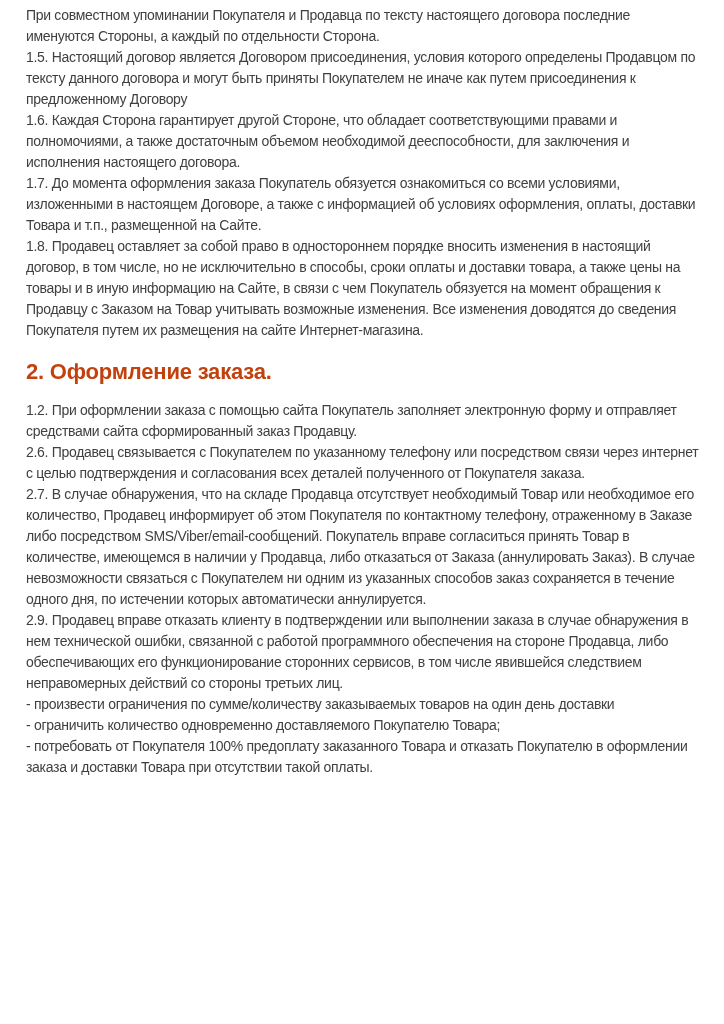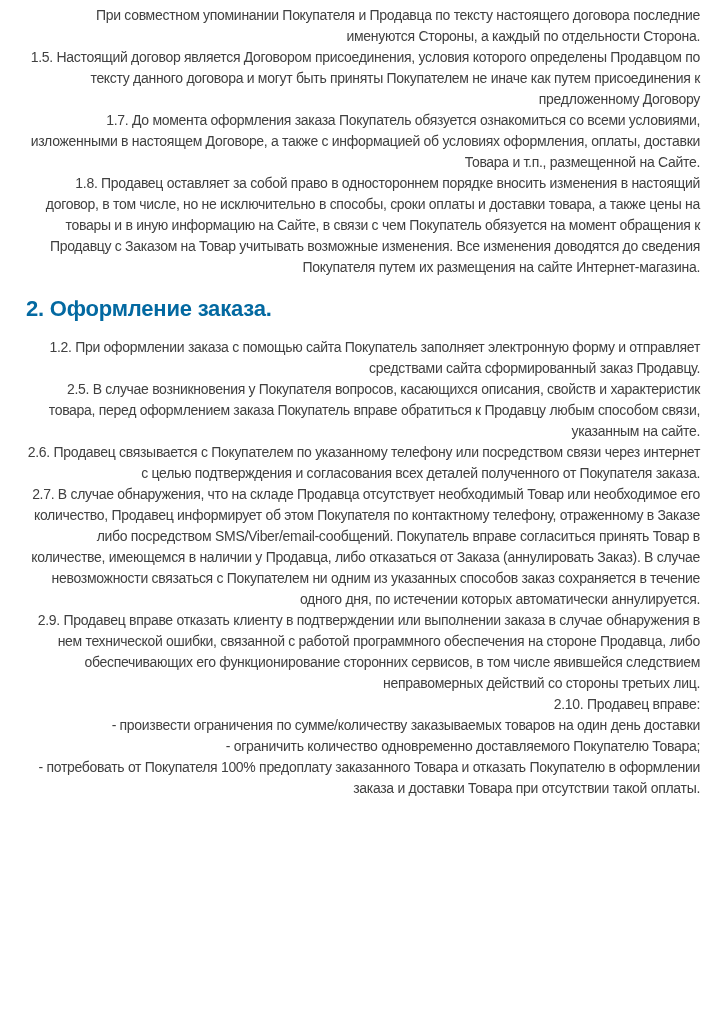--- a/index.html
+++ b/index.html
@@ -20,49 +20,47 @@
     padding: 5px 24px 8px 26px;
     background: #ffffff;
     overflow: hidden;
   }
   .clause {
     margin: 0;
     font-size: 14px;
     line-height: 21px;
     letter-spacing: -0.3px;
     color: #404040;
-    text-align: right;
   }
   .section-heading {
     margin: 16px 0 13px 0;
     font-size: 22px;
     line-height: 30px;
     font-weight: bold;
     letter-spacing: -0.2px;
-    color: #0369a1;
+    color: #c2410c;
   }
 </style>
 </head>
 <body>
 
 <div class="page">
 
   <section>
     <p class="clause">При совместном упоминании Покупателя и Продавца по тексту настоящего договора последние именуются Стороны, а каждый по отдельности Сторона.</p>
     <p class="clause">1.5. Настоящий договор является Договором присоединения, условия которого определены Продавцом по тексту данного договора и могут быть приняты Покупателем не иначе как путем присоединения к предложенному Договору</p>
+    <p class="clause">1.6. Каждая Сторона гарантирует другой Стороне, что обладает соответствующими правами и полномочиями, а также достаточным объемом необходимой дееспособности, для заключения и исполнения настоящего договора.</p>
     <p class="clause">1.7. До момента оформления заказа Покупатель обязуется ознакомиться со всеми условиями, изложенными в настоящем Договоре, а также с информацией об условиях оформления, оплаты, доставки Товара и т.п., размещенной на Сайте.</p>
     <p class="clause">1.8. Продавец оставляет за собой право в одностороннем порядке вносить изменения в настоящий договор, в том числе, но не исключительно в способы, сроки оплаты и доставки товара, а также цены на товары и в иную информацию на Сайте, в связи с чем Покупатель обязуется на момент обращения к Продавцу с Заказом на Товар учитывать возможные изменения. Все изменения доводятся до сведения Покупателя путем их размещения на сайте Интернет-магазина.</p>
   </section>
 
   <section>
     <h2 class="section-heading">2. Оформление заказа.</h2>
     <p class="clause">1.2. При оформлении заказа с помощью сайта Покупатель заполняет электронную форму и отправляет средствами сайта сформированный заказ Продавцу.</p>
-    <p class="clause">2.5. В случае возникновения у Покупателя вопросов, касающихся описания, свойств и характеристик товара, перед оформлением заказа Покупатель вправе обратиться к Продавцу любым способом связи, указанным на сайте.</p>
     <p class="clause">2.6. Продавец связывается с Покупателем по указанному телефону или посредством связи через интернет с целью подтверждения и согласования всех деталей полученного от Покупателя заказа.</p>
     <p class="clause">2.7. В случае обнаружения, что на складе Продавца отсутствует необходимый Товар или необходимое его количество, Продавец информирует об этом Покупателя по контактному телефону, отраженному в Заказе либо посредством SMS/Viber/email-сообщений. Покупатель вправе согласиться принять Товар в количестве, имеющемся в наличии у Продавца, либо отказаться от Заказа (аннулировать Заказ). В случае невозможности связаться с Покупателем ни одним из указанных способов заказ сохраняется в течение одного дня, по истечении которых автоматически аннулируется.</p>
     <p class="clause">2.9. Продавец вправе отказать клиенту в подтверждении или выполнении заказа в случае обнаружения в нем технической ошибки, связанной с работой программного обеспечения на стороне Продавца, либо обеспечивающих его функционирование сторонних сервисов, в том числе явившейся следствием неправомерных действий со стороны третьих лиц.</p>
-    <p class="clause">2.10. Продавец вправе:</p>
     <p class="clause">- произвести ограничения по сумме/количеству заказываемых товаров на один день доставки</p>
     <p class="clause">- ограничить количество одновременно доставляемого Покупателю Товара;</p>
     <p class="clause">- потребовать от Покупателя 100% предоплату заказанного Товара и отказать Покупателю в оформлении заказа и доставки Товара при отсутствии такой оплаты.</p>
   </section>
 
 </div>
 
 </body></html>

